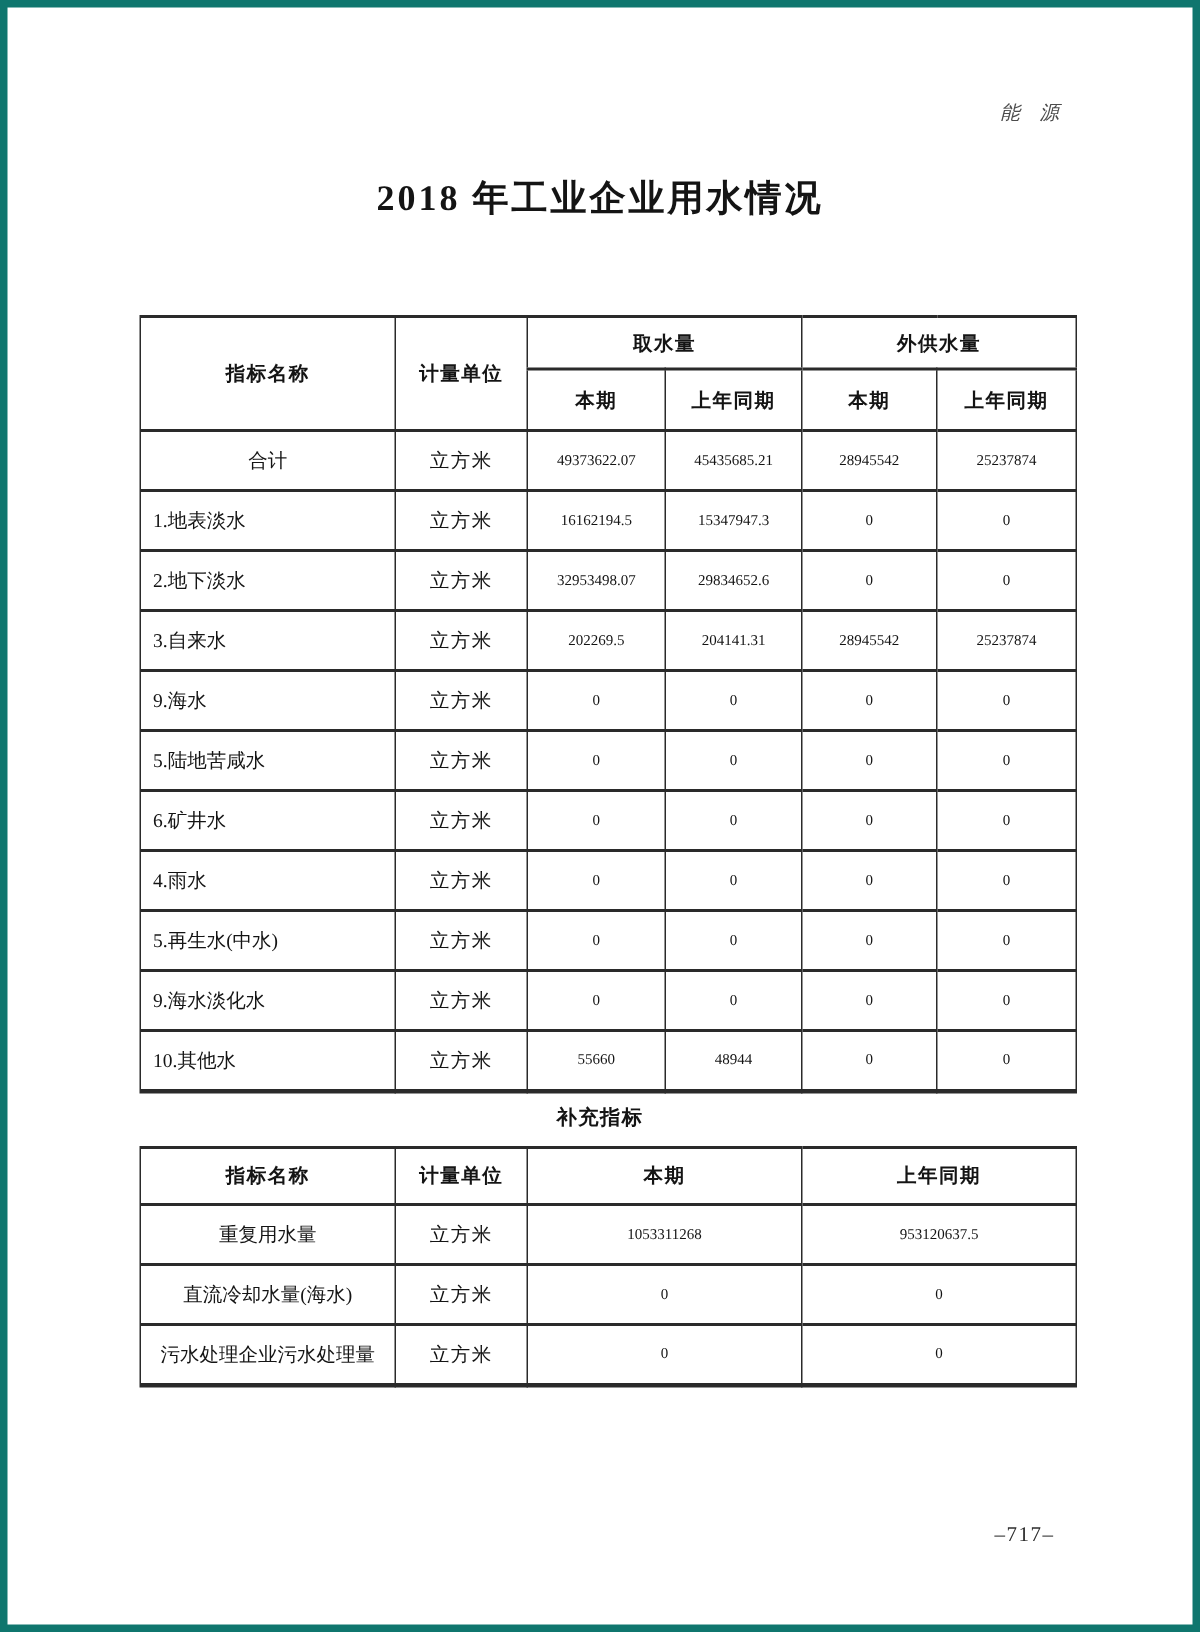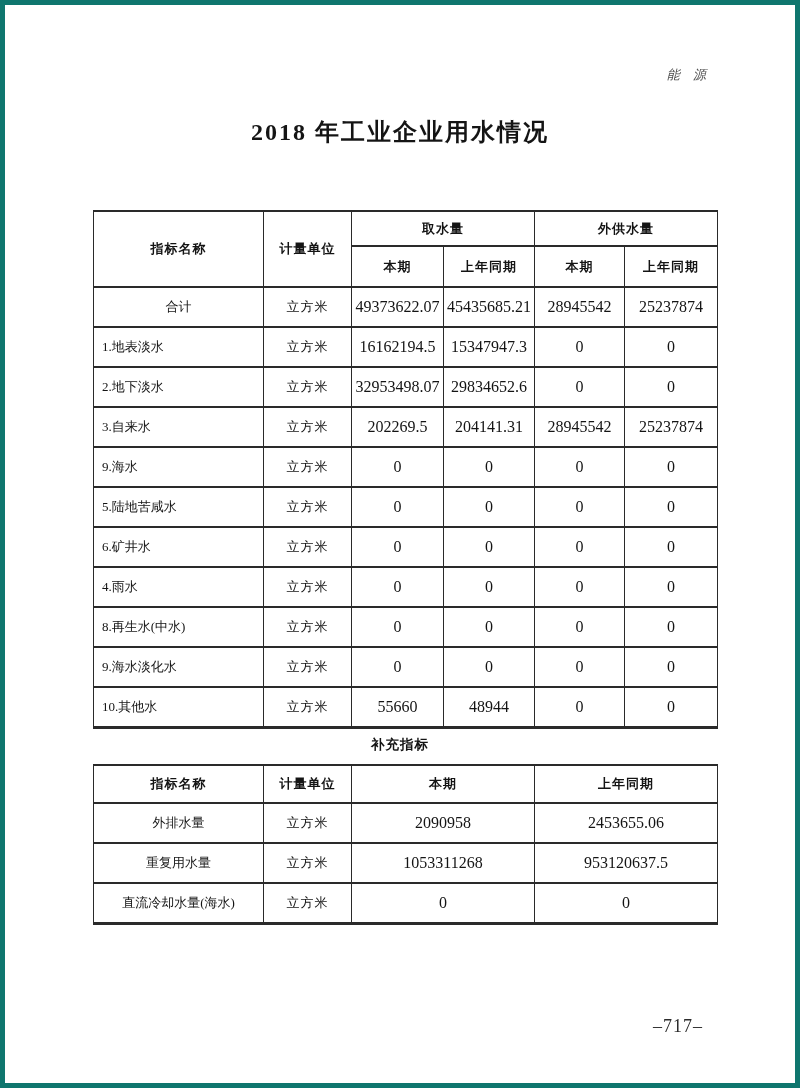--- a/index.html
+++ b/index.html
@@ -65,39 +65,39 @@
   .tbl1 tr.h2row { height: 41px; }
   .tbl1 tbody tr { height: 40px; }
   .tbl2 thead tr { height: 38px; }
   .tbl2 tbody tr { height: 40px; }
   .tbl td { font-size: 13px; }
   .tbl td.name { text-align: left; padding-left: 8px; }
   .tbl td.name.ctr { text-align: center; padding-left: 0; }
   .tbl td.unit { text-align: center; letter-spacing: 1px; }
   .tbl td.num {
     text-align: center;
-    font-size: 16px;
+    font-size: 10px;
     font-family: "Liberation Serif", "DejaVu Serif", serif;
   }
   .section-title {
     position: absolute;
     top: 731px;
     left: 0;
     width: 100%;
     text-align: center;
     font-family: "Liberation Sans", "DejaVu Sans", sans-serif;
     font-weight: bold;
     font-size: 13.5px;
     letter-spacing: 1px;
   }
   .page-number {
     position: absolute;
     top: 1011px;
     right: 92px;
-    font-size: 18px;
+    font-size: 14px;
     letter-spacing: 1px;
     color: #2c2c2c;
   }
 </style>
 </head>
 <body>
 
 <div class="page">
 
   <div class="corner-label">能 源</div>
@@ -186,21 +186,21 @@
         </tr>
         <tr>
           <td class="name">4.雨水</td>
           <td class="unit">立方米</td>
           <td class="num">0</td>
           <td class="num">0</td>
           <td class="num">0</td>
           <td class="num">0</td>
         </tr>
         <tr>
-          <td class="name">8.再生水(中水)</td>
+          <td class="name">5.再生水(中水)</td>
           <td class="unit">立方米</td>
           <td class="num">0</td>
           <td class="num">0</td>
           <td class="num">0</td>
           <td class="num">0</td>
         </tr>
         <tr>
           <td class="name">9.海水淡化水</td>
           <td class="unit">立方米</td>
           <td class="num">0</td>
@@ -231,35 +231,35 @@
     <thead>
       <tr>
         <th>指标名称</th>
         <th>计量单位</th>
         <th>本期</th>
         <th>上年同期</th>
       </tr>
     </thead>
     <tbody>
         <tr>
-          <td class="name ctr">外排水量</td>
-          <td class="unit">立方米</td>
-          <td class="num">2090958</td>
-          <td class="num">2453655.06</td>
-        </tr>
-        <tr>
           <td class="name ctr">重复用水量</td>
           <td class="unit">立方米</td>
           <td class="num">1053311268</td>
           <td class="num">953120637.5</td>
         </tr>
         <tr>
           <td class="name ctr">直流冷却水量(海水)</td>
           <td class="unit">立方米</td>
           <td class="num">0</td>
           <td class="num">0</td>
         </tr>
+        <tr>
+          <td class="name ctr">污水处理企业污水处理量</td>
+          <td class="unit">立方米</td>
+          <td class="num">0</td>
+          <td class="num">0</td>
+        </tr>
       </tbody>
   </table>
 
   <div class="page-number">–717–</div>
 
 </div>
 
 </body></html>

